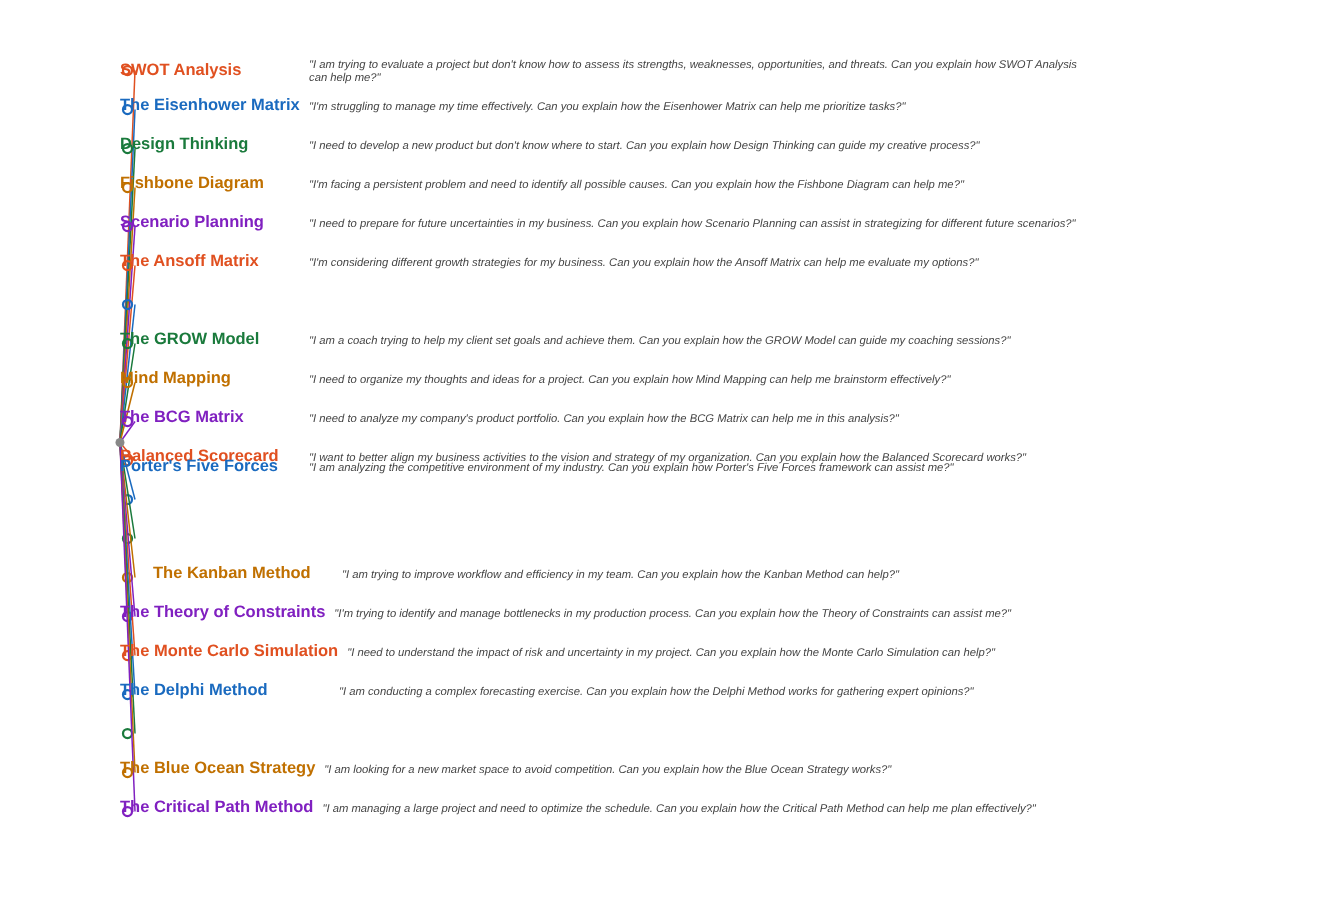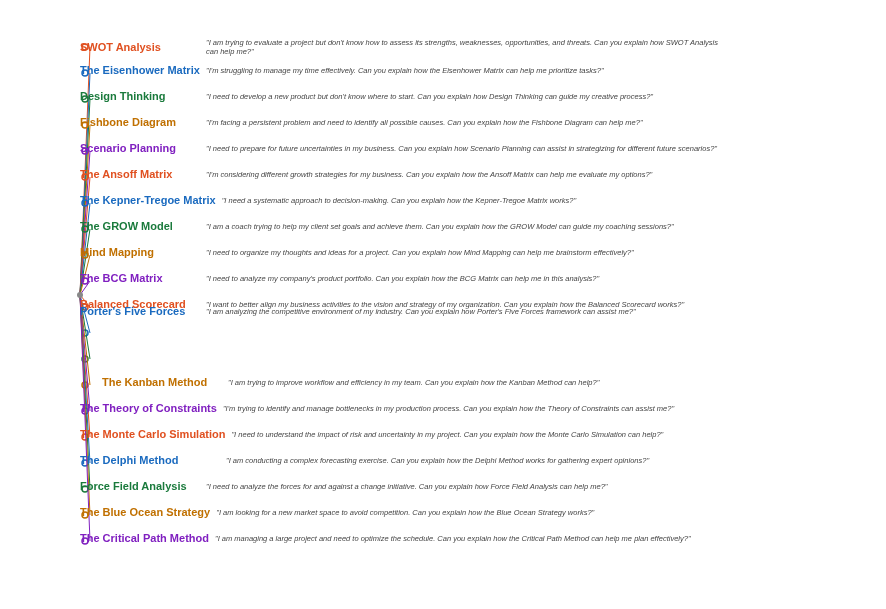--- a/index.html
+++ b/index.html
@@ -122,24 +122,20 @@
       <div class="node-prompt">"I'm facing a persistent problem and need to identify all possible causes. Can you explain how the Fishbone Diagram can help me?"</div>
     </div>
     <div class="node-row" style="top: 142px;">
       <div class="node-label" style="color: rgb(128, 32, 192);">Scenario Planning</div>
       <div class="node-prompt">"I need to prepare for future uncertainties in my business. Can you explain how Scenario Planning can assist in strategizing for different future scenarios?"</div>
     </div>
     <div class="node-row" style="top: 168px;">
       <div class="node-label" style="color: rgb(224, 80, 32);">The Ansoff Matrix</div>
       <div class="node-prompt">"I'm considering different growth strategies for my business. Can you explain how the Ansoff Matrix can help me evaluate my options?"</div>
     </div>
-    <div class="node-row" style="top: 194px;">
-      <div class="node-label" style="color: rgb(26, 106, 191);">The Kepner-Tregoe Matrix</div>
-      <div class="node-prompt">"I need a systematic approach to decision-making. Can you explain how the Kepner-Tregoe Matrix works?"</div>
-    </div>
     <div class="node-row" style="top: 220px;">
       <div class="node-label" style="color: rgb(26, 122, 60);">The GROW Model</div>
       <div class="node-prompt">"I am a coach trying to help my client set goals and achieve them. Can you explain how the GROW Model can guide my coaching sessions?"</div>
     </div>
     <div class="node-row" style="top: 246px;">
       <div class="node-label" style="color: rgb(192, 112, 0);">Mind Mapping</div>
       <div class="node-prompt">"I need to organize my thoughts and ideas for a project. Can you explain how Mind Mapping can help me brainstorm effectively?"</div>
     </div>
     <div class="node-row" style="top: 272px;">
       <div class="node-label" style="color: rgb(128, 32, 192);">The BCG Matrix</div>
@@ -162,24 +158,20 @@
       <div class="node-prompt">"I'm trying to identify and manage bottlenecks in my production process. Can you explain how the Theory of Constraints can assist me?"</div>
     </div>
     <div class="node-row" style="top: 428px;">
       <div class="node-label" style="color: rgb(224, 80, 32);">The Monte Carlo Simulation</div>
       <div class="node-prompt">"I need to understand the impact of risk and uncertainty in my project. Can you explain how the Monte Carlo Simulation can help?"</div>
     </div>
     <div class="node-row" style="top: 454px; gap: 20px;">
       <div class="node-label" style="color: rgb(26, 106, 191);">The Delphi Method</div>
       <div class="node-prompt">"I am conducting a complex forecasting exercise. Can you explain how the Delphi Method works for gathering expert opinions?"</div>
     </div>
-    <div class="node-row" style="top: 480px;">
-      <div class="node-label" style="color: rgb(26, 122, 60);">Force Field Analysis</div>
-      <div class="node-prompt">"I need to analyze the forces for and against a change initiative. Can you explain how Force Field Analysis can help me?"</div>
-    </div>
     <div class="node-row" style="top: 506px;">
       <div class="node-label" style="color: rgb(192, 112, 0);">The Blue Ocean Strategy</div>
       <div class="node-prompt">"I am looking for a new market space to avoid competition. Can you explain how the Blue Ocean Strategy works?"</div>
     </div>
     <div class="node-row" style="top: 532px;">
       <div class="node-label" style="color: rgb(128, 32, 192);">The Critical Path Method</div>
       <div class="node-prompt">"I am managing a large project and need to optimize the schedule. Can you explain how the Critical Path Method can help me plan effectively?"</div>
     </div>
   </div>
 

